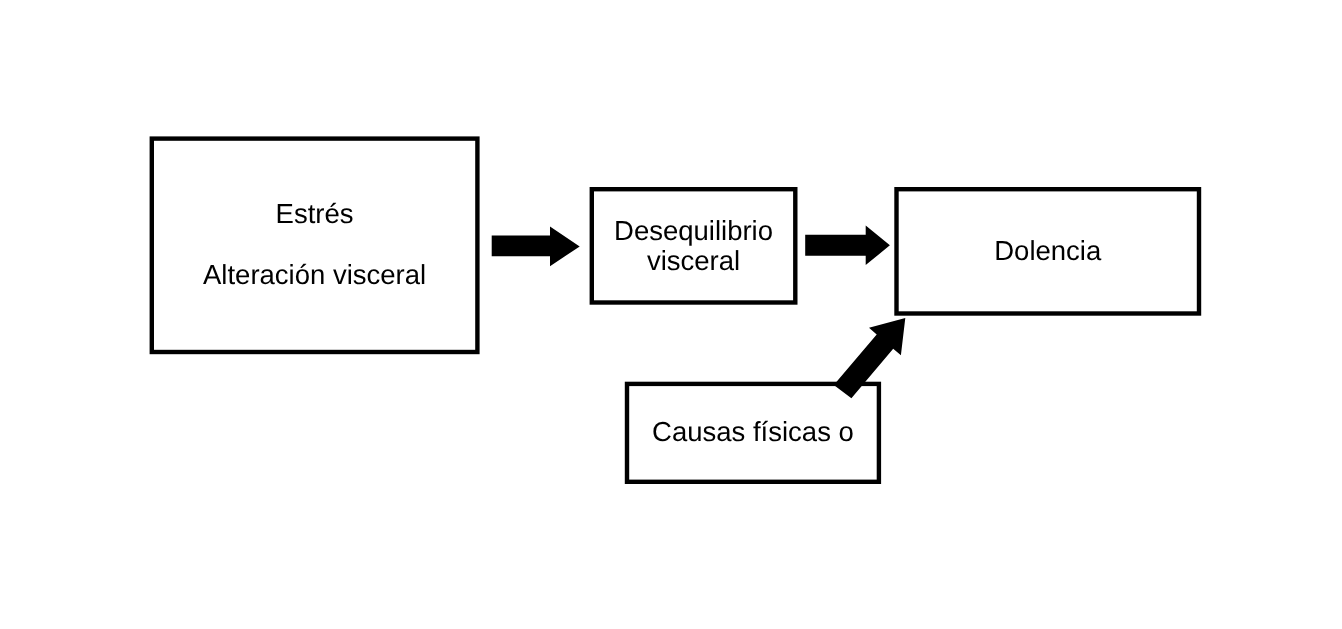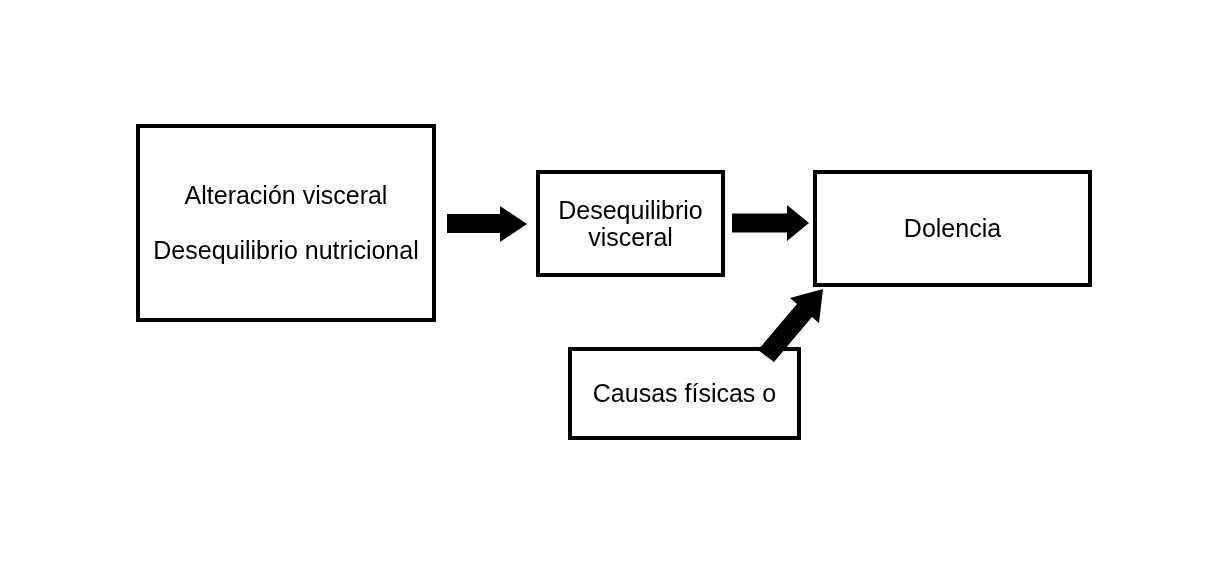--- a/index.html
+++ b/index.html
@@ -67,22 +67,22 @@
     height: 572px;
     pointer-events: none;
   }
 </style>
 </head>
 <body>
 
 <div class="canvas">
 
   <div class="box" id="box-sources">
+    <div class="line">Estrés</div>
     <div class="line">Alteración visceral</div>
-    <div class="line">Desequilibrio nutricional</div>
   </div>
 
   <div class="box" id="box-visceral">
     <div class="line">Desequilibrio</div>
     <div class="line">visceral</div>
   </div>
 
   <div class="box" id="box-dolencia">
     <div class="line">Dolencia</div>
   </div>

